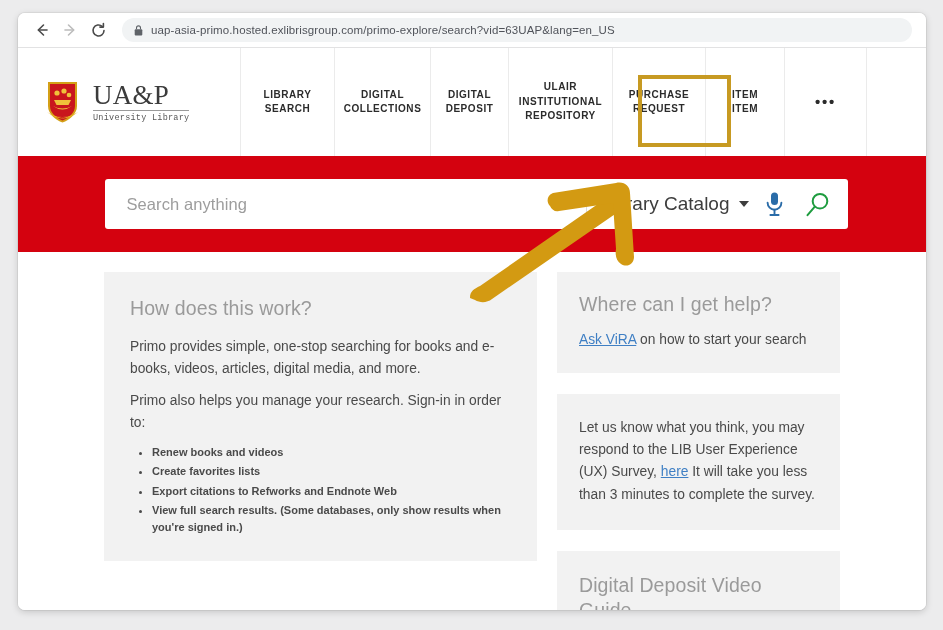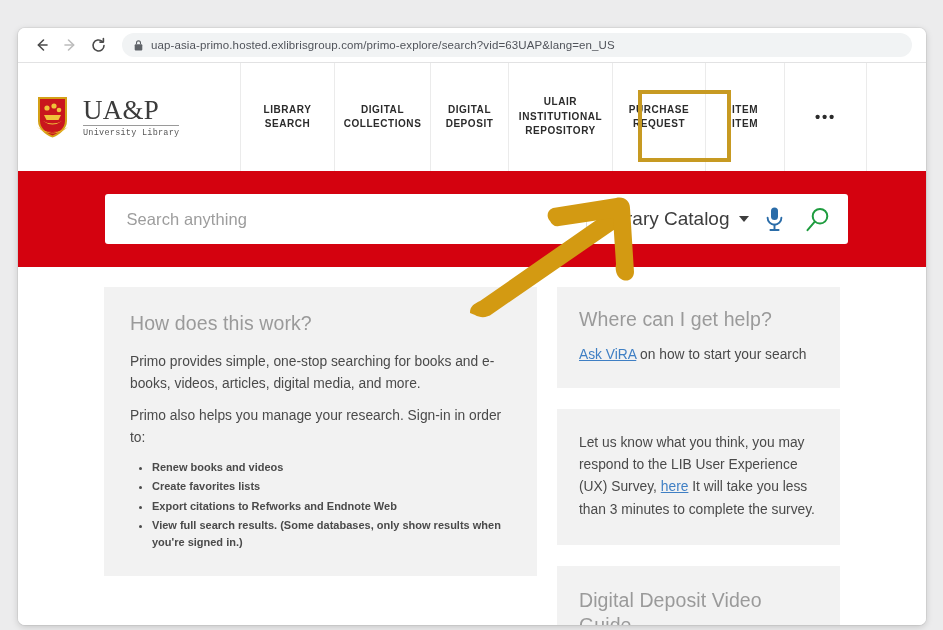--- a/index.html
+++ b/index.html
@@ -7,21 +7,21 @@
     width: 943px; height: 630px;
     background: #ececed;
     font-family: "Liberation Sans", sans-serif;
     overflow: hidden;
   }
   #screen { position: relative; width: 943px; height: 630px; background: #ececed; }
 
   
   #browser-window {
     position: absolute;
-    left: 18px; top: 28px;
+    left: 18px; top: 13px;
     width: 908px; height: 597px;
     background: #ffffff;
     border-radius: 7px;
     box-shadow: 0 2px 7px rgba(0,0,0,0.17), 0 0 0 1px rgba(0,0,0,0.05);
     overflow: hidden;
   }
 
   
   #browser-toolbar {
     position: relative;
@@ -67,21 +67,21 @@
     position: relative;
     height: 108px;
     background: #ffffff;
     display: flex;
     align-items: stretch;
   }
   #logo-zone {
     width: 222px;
     display: flex;
     align-items: center;
-    padding-left: 17px;
+    padding-left: 27px;
     gap: 13px;
     flex: 0 0 auto;
   }
   #crest { width: 35px; height: 44px; display:block; flex: 0 0 auto; }
   #wordmark { display: flex; flex-direction: column; align-items: stretch; }
   #wordmark-main {
     font-family: "Liberation Serif", serif;
     font-size: 27px;
     font-weight: 400;
     color: #3b3b3b;

